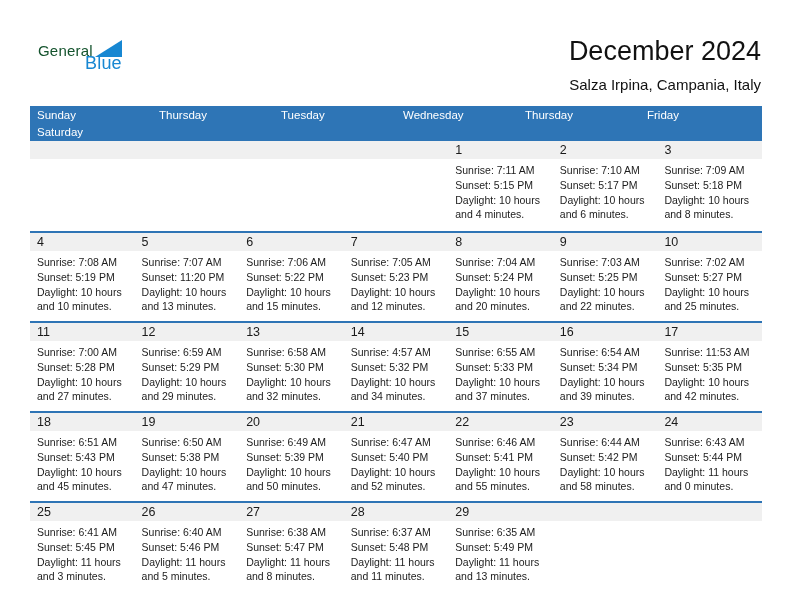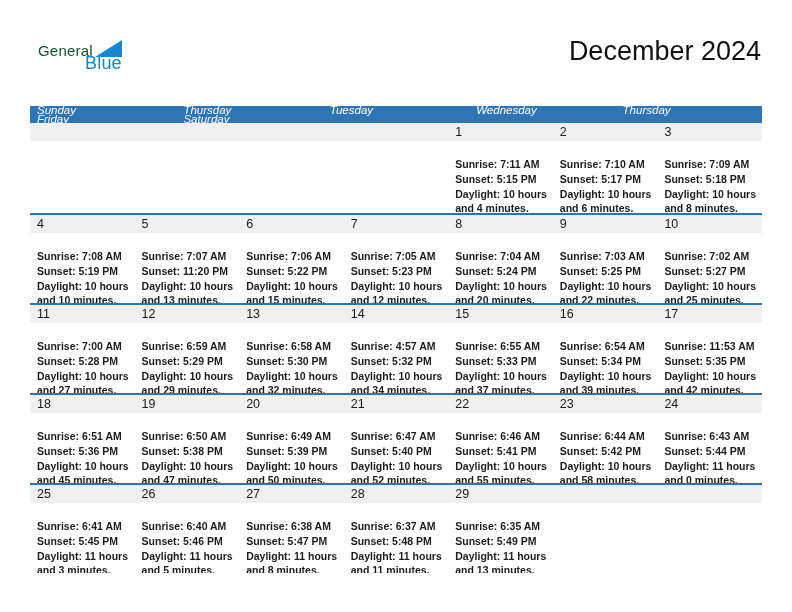--- a/index.html
+++ b/index.html
@@ -17,45 +17,46 @@
   .logo{position:absolute;left:38px;top:40px;line-height:1;}
   .logo-line1{display:flex;align-items:flex-end;font-size:15px;color:#14532d;letter-spacing:0.2px;}
   .logo-tri{margin-left:2px;margin-bottom:1px;display:block;}
   .logo-line2{font-size:18px;color:var(--logo-blue);margin-top:-4px;padding-left:47px;letter-spacing:0.2px;}
   
   .titles{position:absolute;right:31px;top:36px;text-align:right;}
   .title{font-size:27px;color:#111;font-weight:400;}
   .subtitle{font-size:15px;color:#111;margin-top:9px;font-weight:400;}
   
   .calendar{position:absolute;left:30px;top:106px;width:732px;}
-  .weekday-row{display:grid;grid-template-columns:repeat(5,1fr);background:var(--header-blue);height:17px;align-items:center;font-style:italic;}
+  .weekday-row{display:grid;grid-template-columns:repeat(6,1fr);background:var(--header-blue);height:35px;align-items:center;}
   .weekday{color:#ffffff;font-size:11.5px;padding-left:7px;overflow:hidden;white-space:nowrap;}
   .week{display:grid;grid-template-columns:repeat(7,1fr);height:90px;box-sizing:border-box;border-top:2px solid var(--line-blue);}
   .week:first-child{border-top:none;}
   .cell{overflow:hidden;}
   .daynum{height:18px;box-sizing:border-box;background:var(--band-bg);font-size:12.5px;color:#1a1a1a;padding:2px 0 0 7px;line-height:15px;}
-  .details{font-size:10.5px;color:#1c1c1c;line-height:14.8px;padding:16px 4px 0 7px;font-weight:bold;}
+  .details{font-size:10.5px;color:#1c1c1c;line-height:14.8px;padding:4px 4px 0 7px;}
 </style>
 </head>
 <body>
 
 <div class="page">
 
   <div class="logo">
     <div class="logo-line1">
       <span>General</span>
       <svg class="logo-tri" width="27" height="17" viewBox="0 0 27 17">
         <polygon points="27,0 27,17 0,17" fill="#1787d2"></polygon>
       </svg>
     </div>
     <div class="logo-line2">Blue</div>
   </div>
 
   <div class="titles">
     <div class="title">December 2024</div>
+    <div class="subtitle">Salza Irpina, Campania, Italy</div>
   </div>
 
   <div class="calendar">
     <div class="weekday-row">
         <div class="weekday">Sunday</div>
         <div class="weekday">Thursday</div>
         <div class="weekday">Tuesday</div>
         <div class="weekday">Wednesday</div>
         <div class="weekday">Thursday</div>
         <div class="weekday">Friday</div>
@@ -231,21 +232,21 @@
               <div>Daylight: 10 hours</div>
               <div>and 42 minutes.</div>
             </div>
           </div>
         </div>
         <div class="week">
           <div class="cell">
             <div class="daynum">18</div>
             <div class="details">
               <div>Sunrise: 6:51 AM</div>
-              <div>Sunset: 5:36 PM</div>
+              <div>Sunset: 5:43 PM</div>
               <div>Daylight: 10 hours</div>
               <div>and 45 minutes.</div>
             </div>
           </div>
           <div class="cell">
             <div class="daynum">19</div>
             <div class="details">
               <div>Sunrise: 6:50 AM</div>
               <div>Sunset: 5:38 PM</div>
               <div>Daylight: 10 hours</div>

